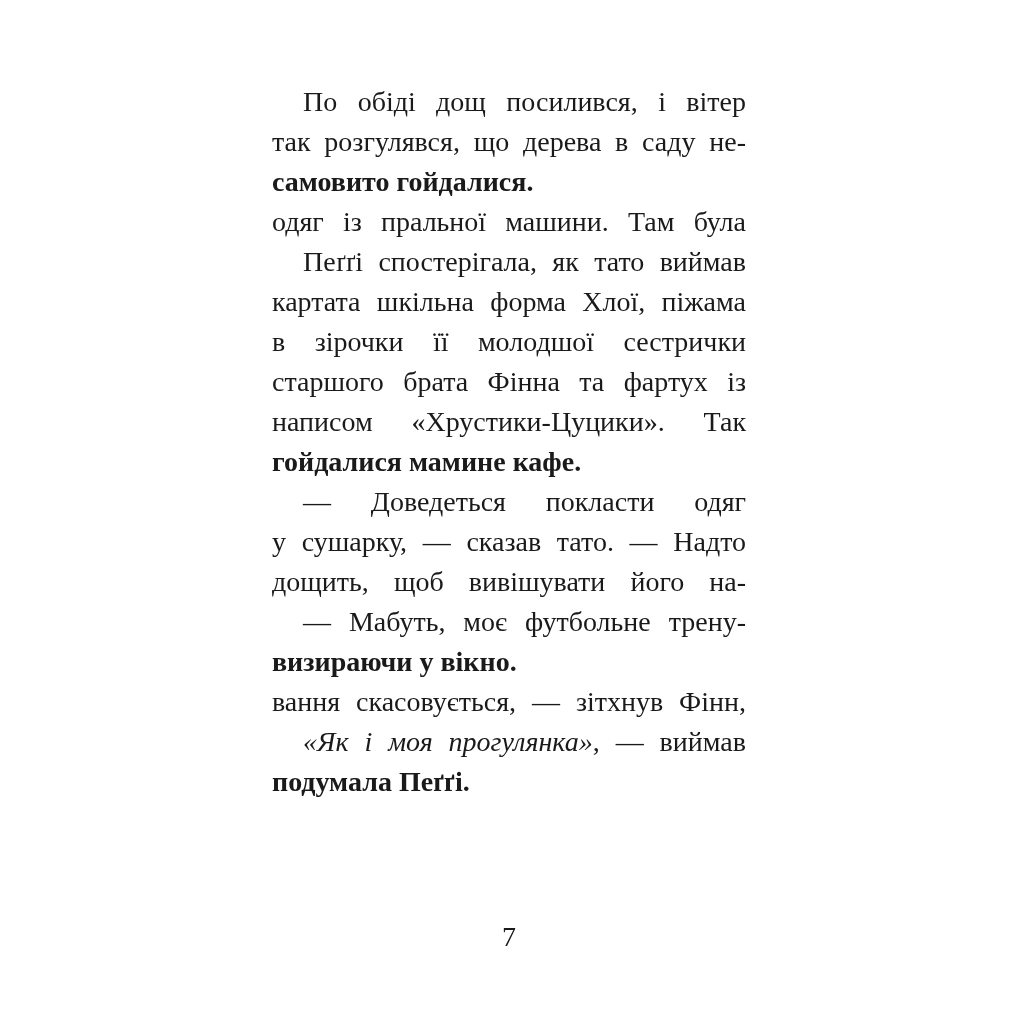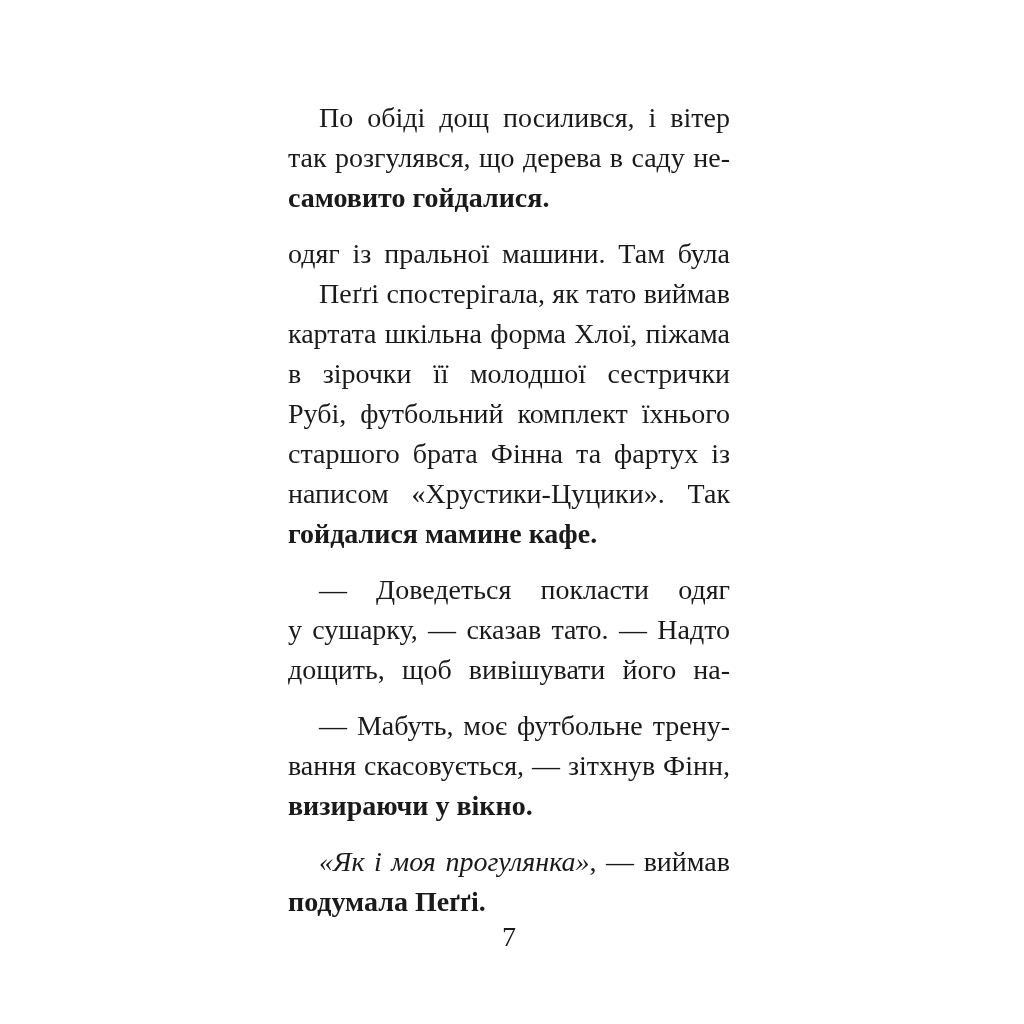--- a/index.html
+++ b/index.html
@@ -18,21 +18,21 @@
   .text-block {
     position: absolute;
     left: 272px;
     top: 82px;
     width: 474px;
     font-family: "Liberation Serif", "DejaVu Serif", serif;
     font-size: 28px;
     line-height: 40px;
     color: #1a1a1a;
   }
-  .paragraph { margin: 16px; }
+  .paragraph { margin: 0; }
   .line {
     width: 100%;
     box-sizing: border-box;
     white-space: normal;
   }
   .line.fill {
     text-align: justify;
     text-align-last: justify;
   }
   .line.last {
@@ -65,34 +65,33 @@
       <div class="paragraph">
         <div class="line fill indent"><span>По обіді дощ посилився, і вітер</span></div>
         <div class="line fill"><span>так розгулявся, що дерева в саду не-</span></div>
         <div class="line last"><span>самовито гойдалися.</span></div>
       </div>
       <div class="paragraph">
         <div class="line fill"><span>одяг із пральної машини. Там була</span></div>
         <div class="line fill indent"><span>Пеґґі спостерігала, як тато виймав</span></div>
         <div class="line fill"><span>картата шкільна форма Хлої, піжама</span></div>
         <div class="line fill"><span>в зірочки її молодшої сестрички</span></div>
-        <div class="line fill"><span>Рубі, футбольний комплект їхнього</span></div>
         <div class="line fill"><span>старшого брата Фінна та фартух із</span></div>
         <div class="line fill"><span>написом «Хрустики-Цуцики». Так</span></div>
         <div class="line last"><span>гойдалися мамине кафе.</span></div>
       </div>
       <div class="paragraph">
         <div class="line fill indent"><span>— Доведеться покласти одяг</span></div>
         <div class="line fill"><span>у сушарку, — сказав тато. — Надто</span></div>
         <div class="line fill"><span>дощить, щоб вивішувати його на-</span></div>
       </div>
       <div class="paragraph">
         <div class="line fill indent"><span>— Мабуть, моє футбольне трену-</span></div>
+        <div class="line last"><span>визираючи у вікно.</span></div>
         <div class="line fill"><span>вання скасовується, — зітхнув Фінн,</span></div>
-        <div class="line last"><span>визираючи у вікно.</span></div>
       </div>
       <div class="paragraph">
         <div class="line fill indent"><em>«Як і моя прогулянка»</em><span>, — виймав</span></div>
         <div class="line last"><span>подумала Пеґґі.</span></div>
       </div>
     </div>
   <div class="page-number">7</div>
 </div>
 
 </body></html>

